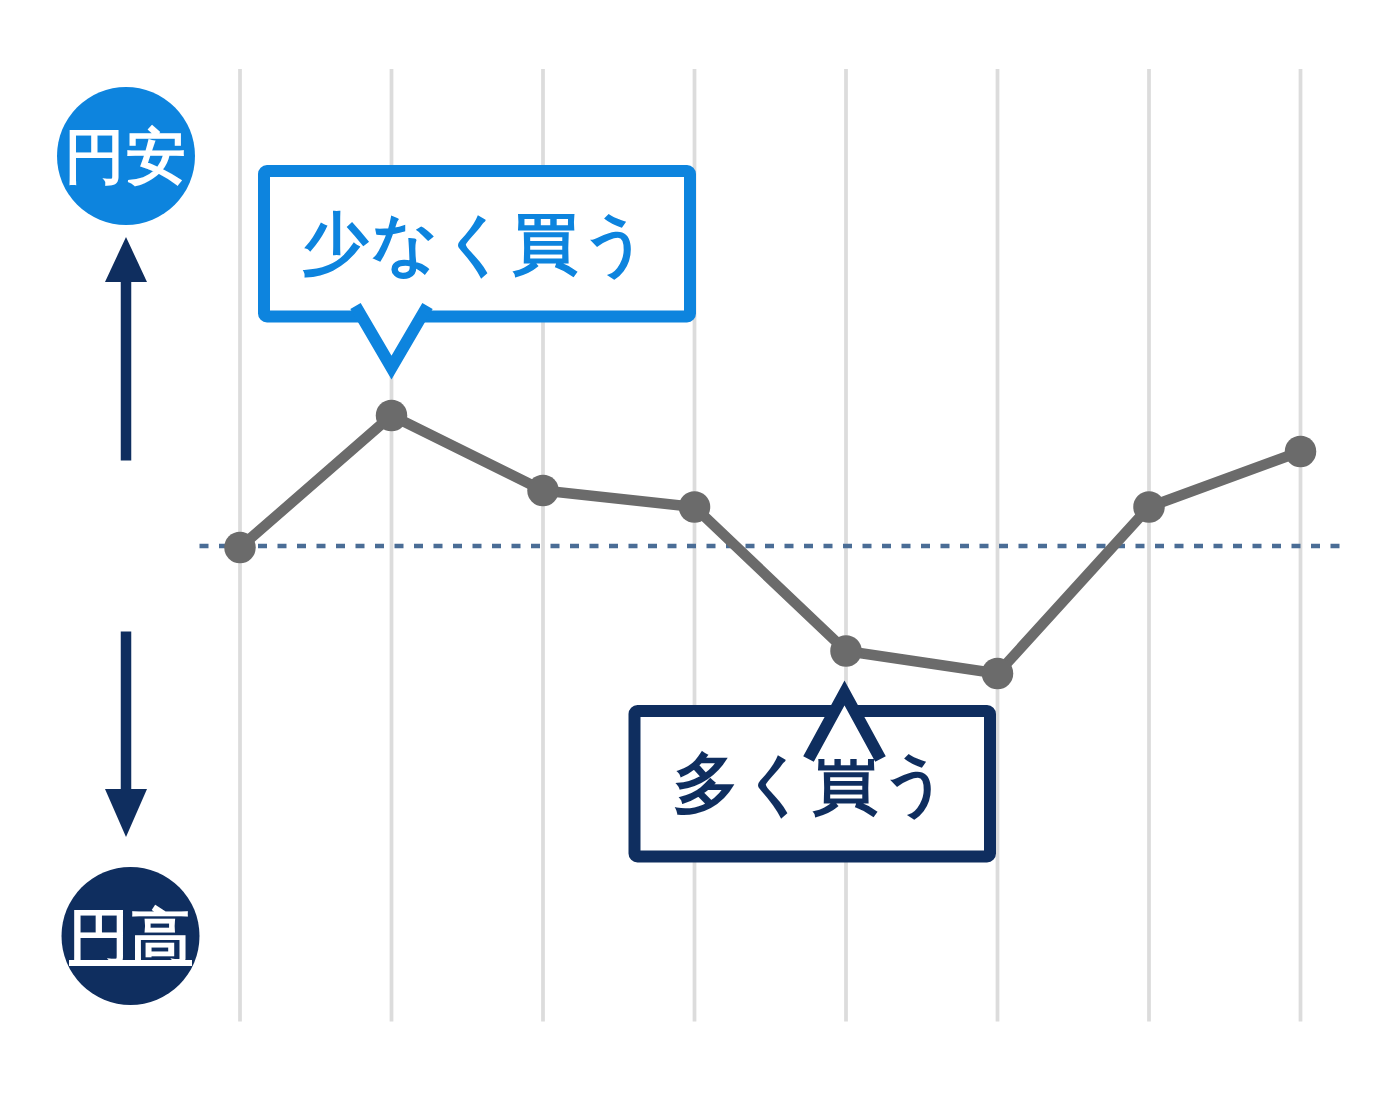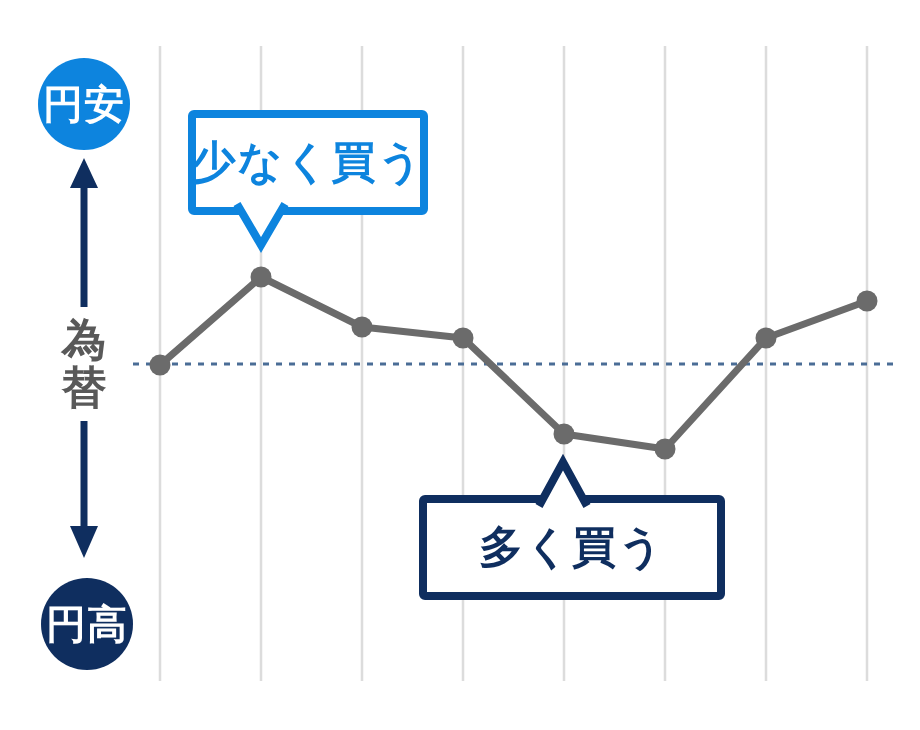--- a/index.html
+++ b/index.html
@@ -7,35 +7,35 @@
     position:relative; width:920px; height:730px; background:#fff;
     overflow:hidden; font-family:"Liberation Sans", sans-serif;
   }
   #chart-svg { position:absolute; left:0; top:0; }
   .badge {
     position:absolute; width:92px; height:92px; border-radius:50%;
     display:flex; align-items:center; justify-content:center;
     color:#fff; font-size:40px; font-weight:bold; letter-spacing:1px;
   }
   .badge-top { left:38px; top:58px; background:var(--blue); }
-  .badge-bottom { left:41px; top:578px; background:var(--navy); }
+  .badge-bottom { left:41px; top:578px; background:var(--navy);text-decoration:underline; }
   .axis-label {
     position:absolute; left:57px; top:316px; width:54px;
     font-size:45px; font-weight:bold; color:var(--text-gray);
     line-height:1.06; text-align:center; word-break:break-all;
   }
   .bubble {
     position:absolute; box-sizing:border-box; background:#fff;
     border:8px solid; border-radius:6px;
     display:flex; align-items:center; justify-content:center;
     font-weight:bold; font-size:44px; letter-spacing:2px; white-space:nowrap;
   }
-  .bubble-blue { left:188px; top:110px; width:240px; height:105px;
+  .bubble-blue { left:172px; top:110px; width:292px; height:105px;
     border-color:var(--blue); color:var(--blue);text-align:right; }
-  .bubble-navy { left:419px; top:495px; width:306px; height:105px;
+  .bubble-navy { left:419px; top:470px; width:245px; height:105px;
     border-color:var(--navy); color:var(--navy); }
   .tail { position:absolute; overflow:visible; }
   .tail-blue { left:229px; top:202px; }
   .tail-navy { left:533px; top:456px; }
 </style>
 </head>
 <body>
 
 <div class="canvas">
 
@@ -61,21 +61,20 @@
       <circle cx="564" cy="434" r="10.5" fill="#6b6b6b"></circle>
       <circle cx="665" cy="449" r="10.5" fill="#6b6b6b"></circle>
       <circle cx="766" cy="338" r="10.5" fill="#6b6b6b"></circle>
       <circle cx="867" cy="301" r="10.5" fill="#6b6b6b"></circle>
     </svg>
 
   <div class="badge badge-top">
     <span>円安</span>
   </div>
 
-  <div class="axis-label">為替</div>
 
   <div class="badge badge-bottom">
     <span>円高</span>
   </div>
 
   <div class="bubble bubble-blue">
     <span>少なく買う</span>
   </div>
   <svg class="tail tail-blue" width="64" height="52" viewBox="0 0 64 52">
     <path d="M8,2 L32,43 L56,2" fill="#ffffff" stroke="#0d84de" stroke-width="8" stroke-linejoin="miter" class="tail-path-blue"></path>

